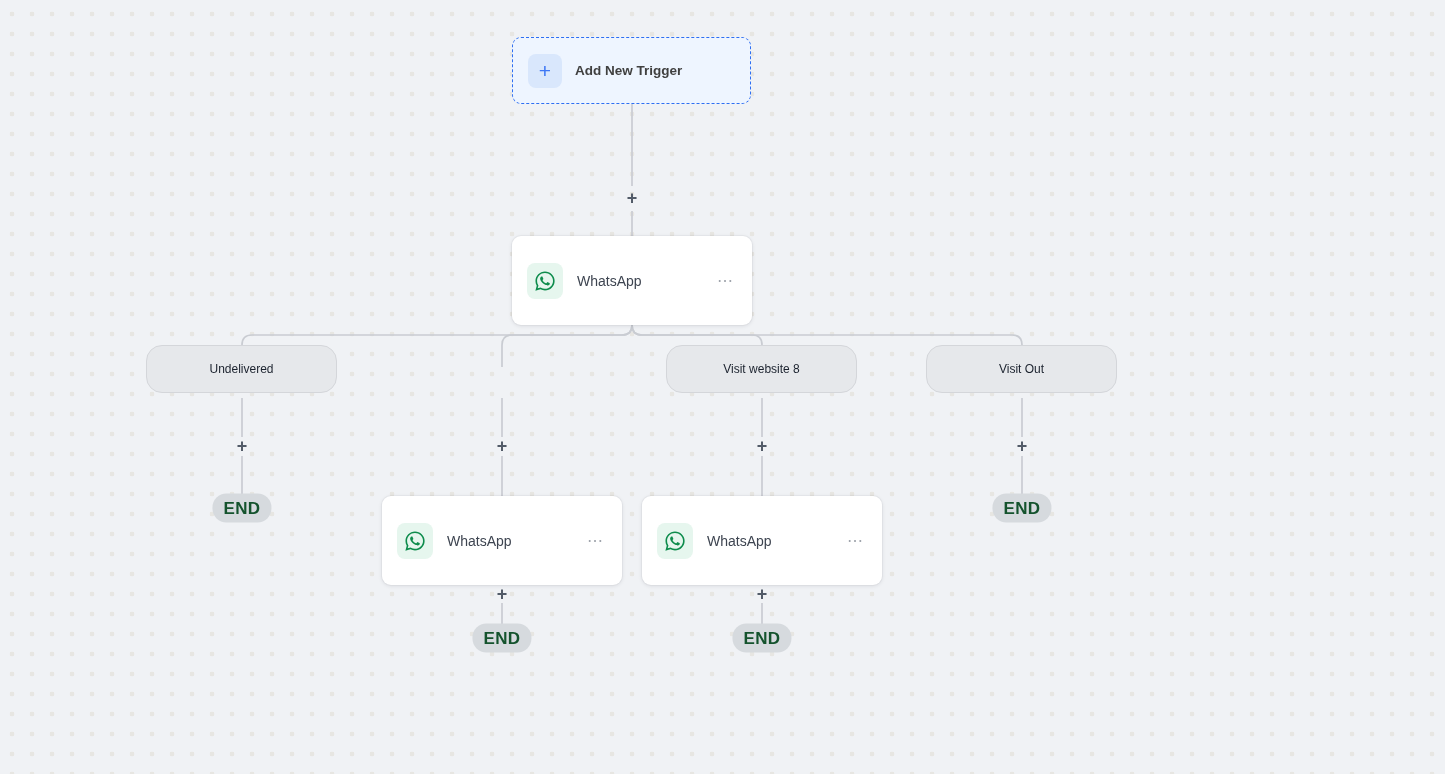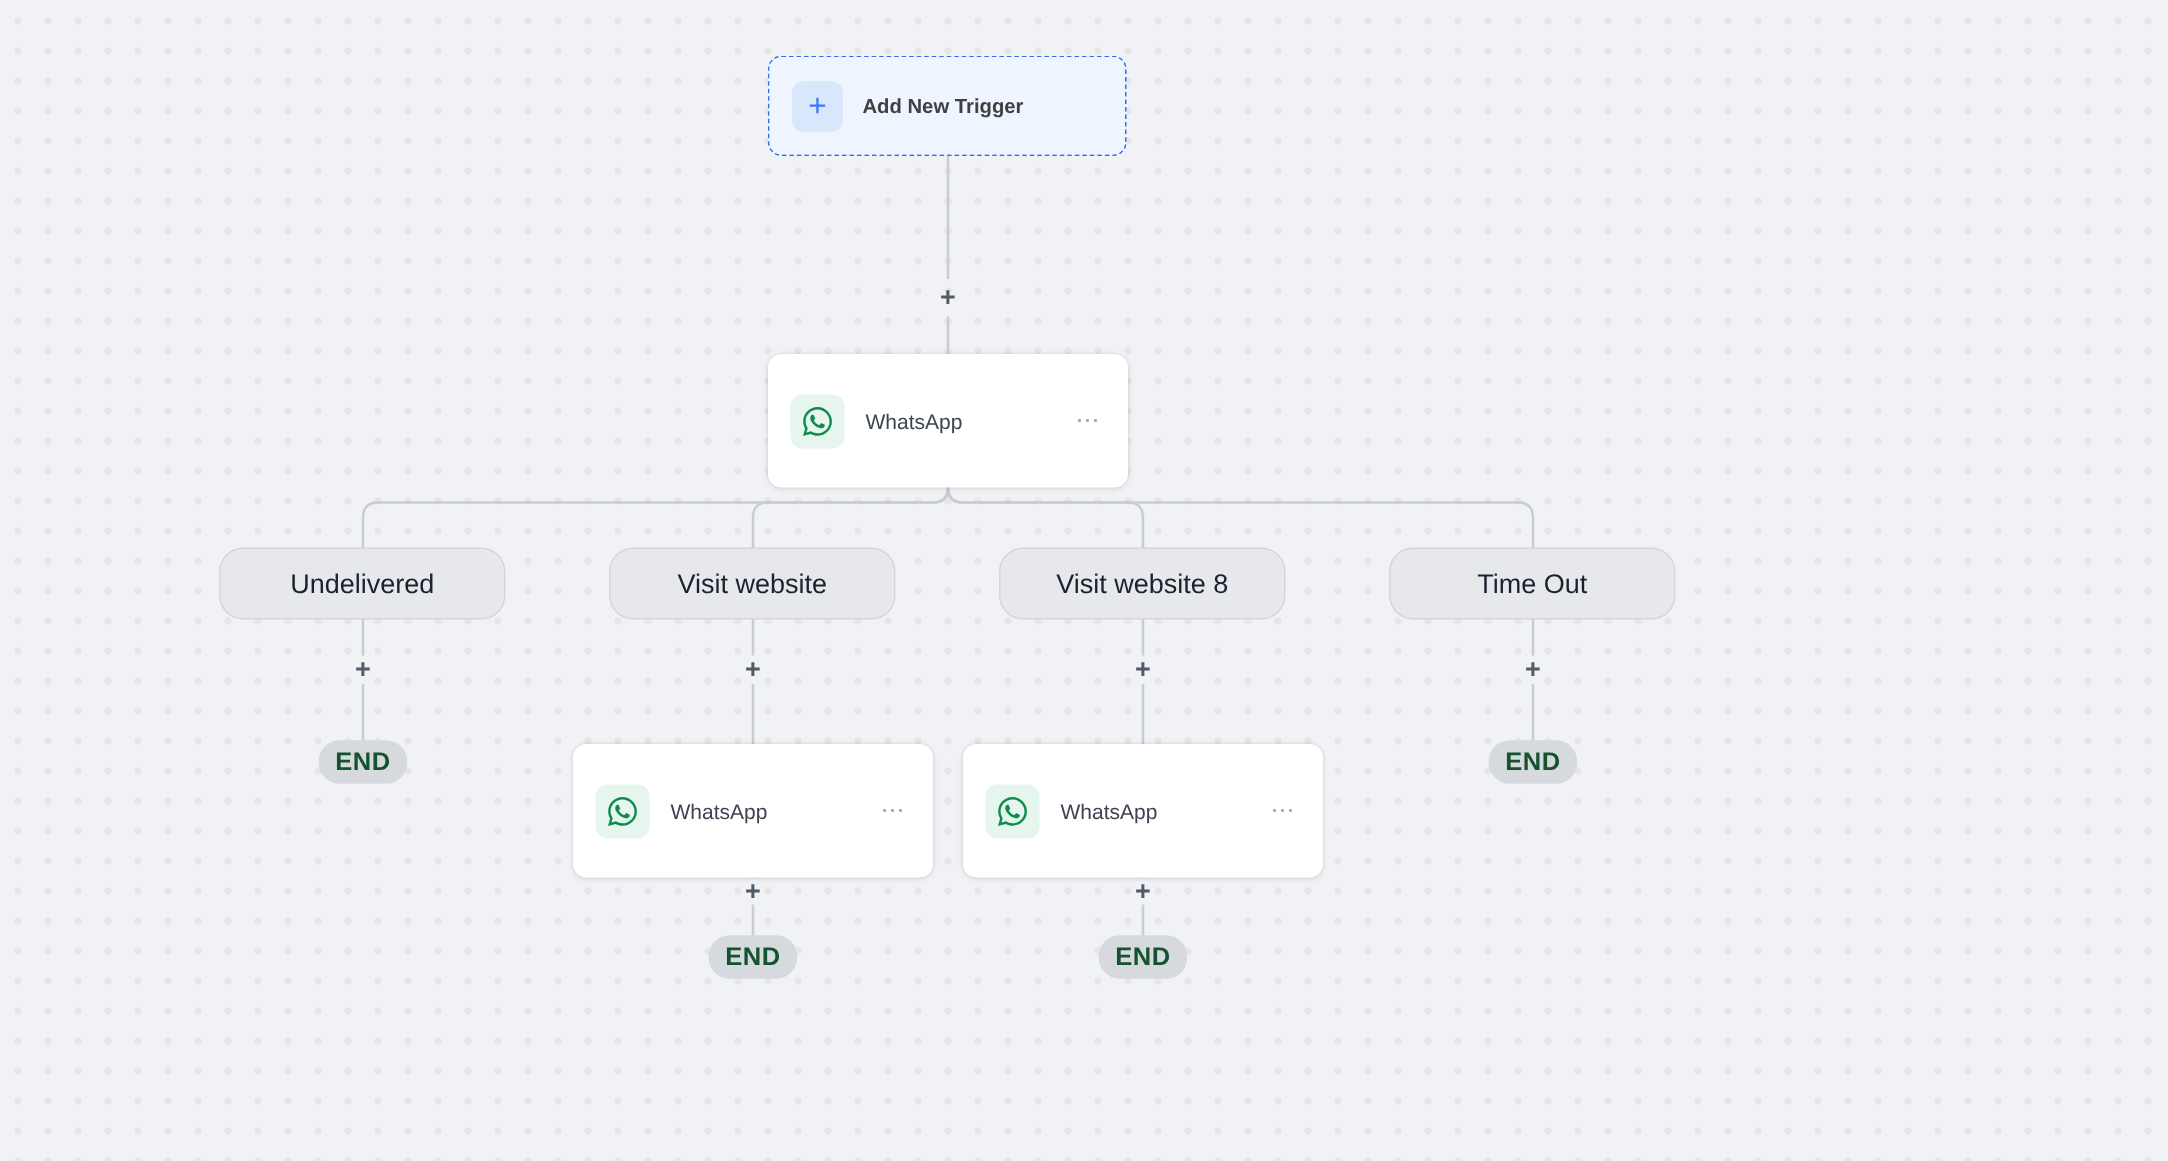--- a/index.html
+++ b/index.html
@@ -44,24 +44,24 @@
   .node-label { margin-left:14px; color:#3d4450; font-size:14px; flex:1; }
   .node-menu { color:#a0a5ad; font-size:16px; line-height:1; cursor:pointer; padding:2px 4px; }
 
   .plus-connector {
     position:absolute; width:22px; height:22px; transform:translate(-50%,-50%);
     display:flex; align-items:center; justify-content:center;
     color:#525b68; font-size:18px; font-weight:600; line-height:1; cursor:pointer;
   }
 
   .branch-pill {
-    position:absolute; top:365px; width:191px; height:48px;
+    position:absolute; top:345px; width:191px; height:48px;
     background:#e6e8eb; border:1px solid #d4d6da; border-radius:16px;
     display:flex; align-items:center; justify-content:center;
-    color:#1b222e; font-size:18px; box-sizing:border-box; cursor:default;
+    color:#1b222e; font-size:12px; box-sizing:border-box; cursor:default;
   }
 
   .end-pill {
     position:absolute; transform:translate(-50%,-50%);
     background:#d6dade; color:#14532d; font-size:17px; font-weight:700;
     padding:6px 11px; border-radius:14px; letter-spacing:.4px; line-height:1;
   }
 </style>
 </head>
 <body>
@@ -104,23 +104,22 @@
     <span class="node-icon">
       <svg viewBox="0 0 448 512">
           <path d="M380.9 97.1C339 55.1 283.2 32 223.9 32c-122.4 0-222 99.6-222 222 0 39.1 10.2 77.3 29.6 111L0 480l117.7-30.9c32.4 17.7 68.9 27 106.1 27h.1c122.3 0 224.1-99.6 224.1-222 0-59.3-25.2-115-67.1-157zm-157 341.6c-33.2 0-65.7-8.9-94-25.7l-6.7-4-69.8 18.3L72 359.2l-4.4-7c-18.5-29.4-28.2-63.3-28.2-98.2 0-101.7 82.8-184.5 184.6-184.5 49.3 0 95.6 19.2 130.4 54.1 34.8 34.9 56.2 81.2 56.1 130.5 0 101.8-84.9 184.6-186.6 184.6zm101.2-138.2c-5.5-2.8-32.8-16.2-37.9-18-5.1-1.9-8.8-2.8-12.5 2.8-3.7 5.6-14.3 18-17.6 21.8-3.2 3.7-6.5 4.2-12 1.4-32.6-16.3-54-29.1-75.5-66-5.7-9.8 5.7-9.1 16.3-30.3 1.8-3.7.9-6.9-.5-9.7-1.4-2.8-12.5-30.1-17.1-41.2-4.5-10.8-9.1-9.3-12.5-9.5-3.2-.2-6.9-.2-10.6-.2-3.7 0-9.7 1.4-14.8 6.9-5.1 5.6-19.4 19-19.4 46.3 0 27.3 19.9 53.7 22.6 57.4 2.8 3.7 39.1 59.7 94.8 83.8 35.2 15.2 49 16.5 66.6 13.9 10.7-1.6 32.8-13.4 37.4-26.4 4.6-13 4.6-24.1 3.2-26.4-1.3-2.5-5-3.9-10.5-6.6z"></path>
         </svg>
     </span>
     <span class="node-label">WhatsApp</span>
     <span class="node-menu">⋯</span>
   </div>
 
   <div class="branch-pill" style="left:146px;">Undelivered</div>
-  <div class="branch-pill" style="left:406px;">Visit website</div>
   <div class="branch-pill" style="left:666px;">Visit website 8</div>
-  <div class="branch-pill" style="left:926px;">Time Out</div>
+  <div class="branch-pill" style="left:926px;">Visit Out</div>
 
   <div class="plus-connector" style="left:242px; top:446px;">+</div>
   <div class="plus-connector" style="left:502px; top:446px;">+</div>
   <div class="plus-connector" style="left:762px; top:446px;">+</div>
   <div class="plus-connector" style="left:1022px; top:446px;">+</div>
 
   <div class="end-pill" style="left:242px; top:508px;">END</div>
   <div class="end-pill" style="left:1022px; top:508px;">END</div>
 
   <div class="node" style="left:382px; top:496px;">

